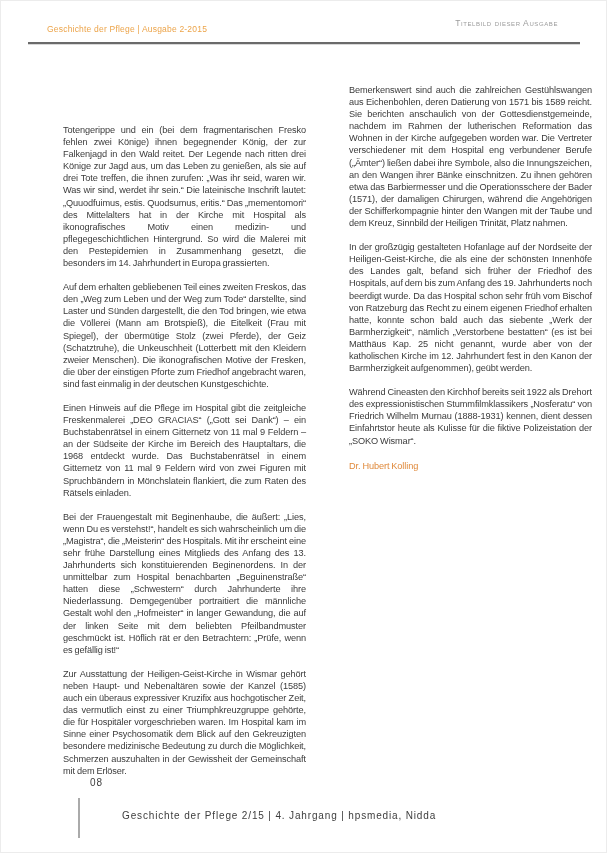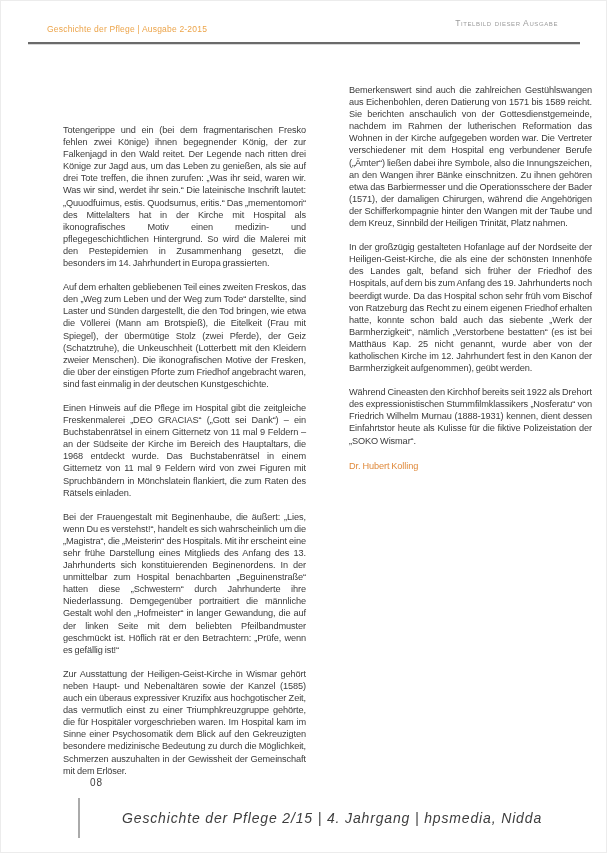--- a/index.html
+++ b/index.html
@@ -49,21 +49,21 @@
   .footer-page{
     position:absolute;left:42px;top:777px;
     font-size:10px;color:#3d3d3d;letter-spacing:1px;margin-left:48px;
   }
   .footer-vline{
     position:absolute;left:78px;top:798px;height:40px;width:1.5px;
     background:#aaaaaa;
   }
   .footer-imprint{
     position:absolute;left:122px;top:810px;
-    font-size:14px;color:#3d3d3d;letter-spacing:0.85px;white-space:nowrap;font-style:italic;
+    font-size:10px;color:#3d3d3d;letter-spacing:0.85px;white-space:nowrap;
   }
 </style>
 </head>
 <body>
 
 <div class="page">
 
   <div class="header-left">Geschichte der Pflege | Ausgabe 2-2015</div>
 
   <div class="header-right">Titelbild dieser Ausgabe</div>

